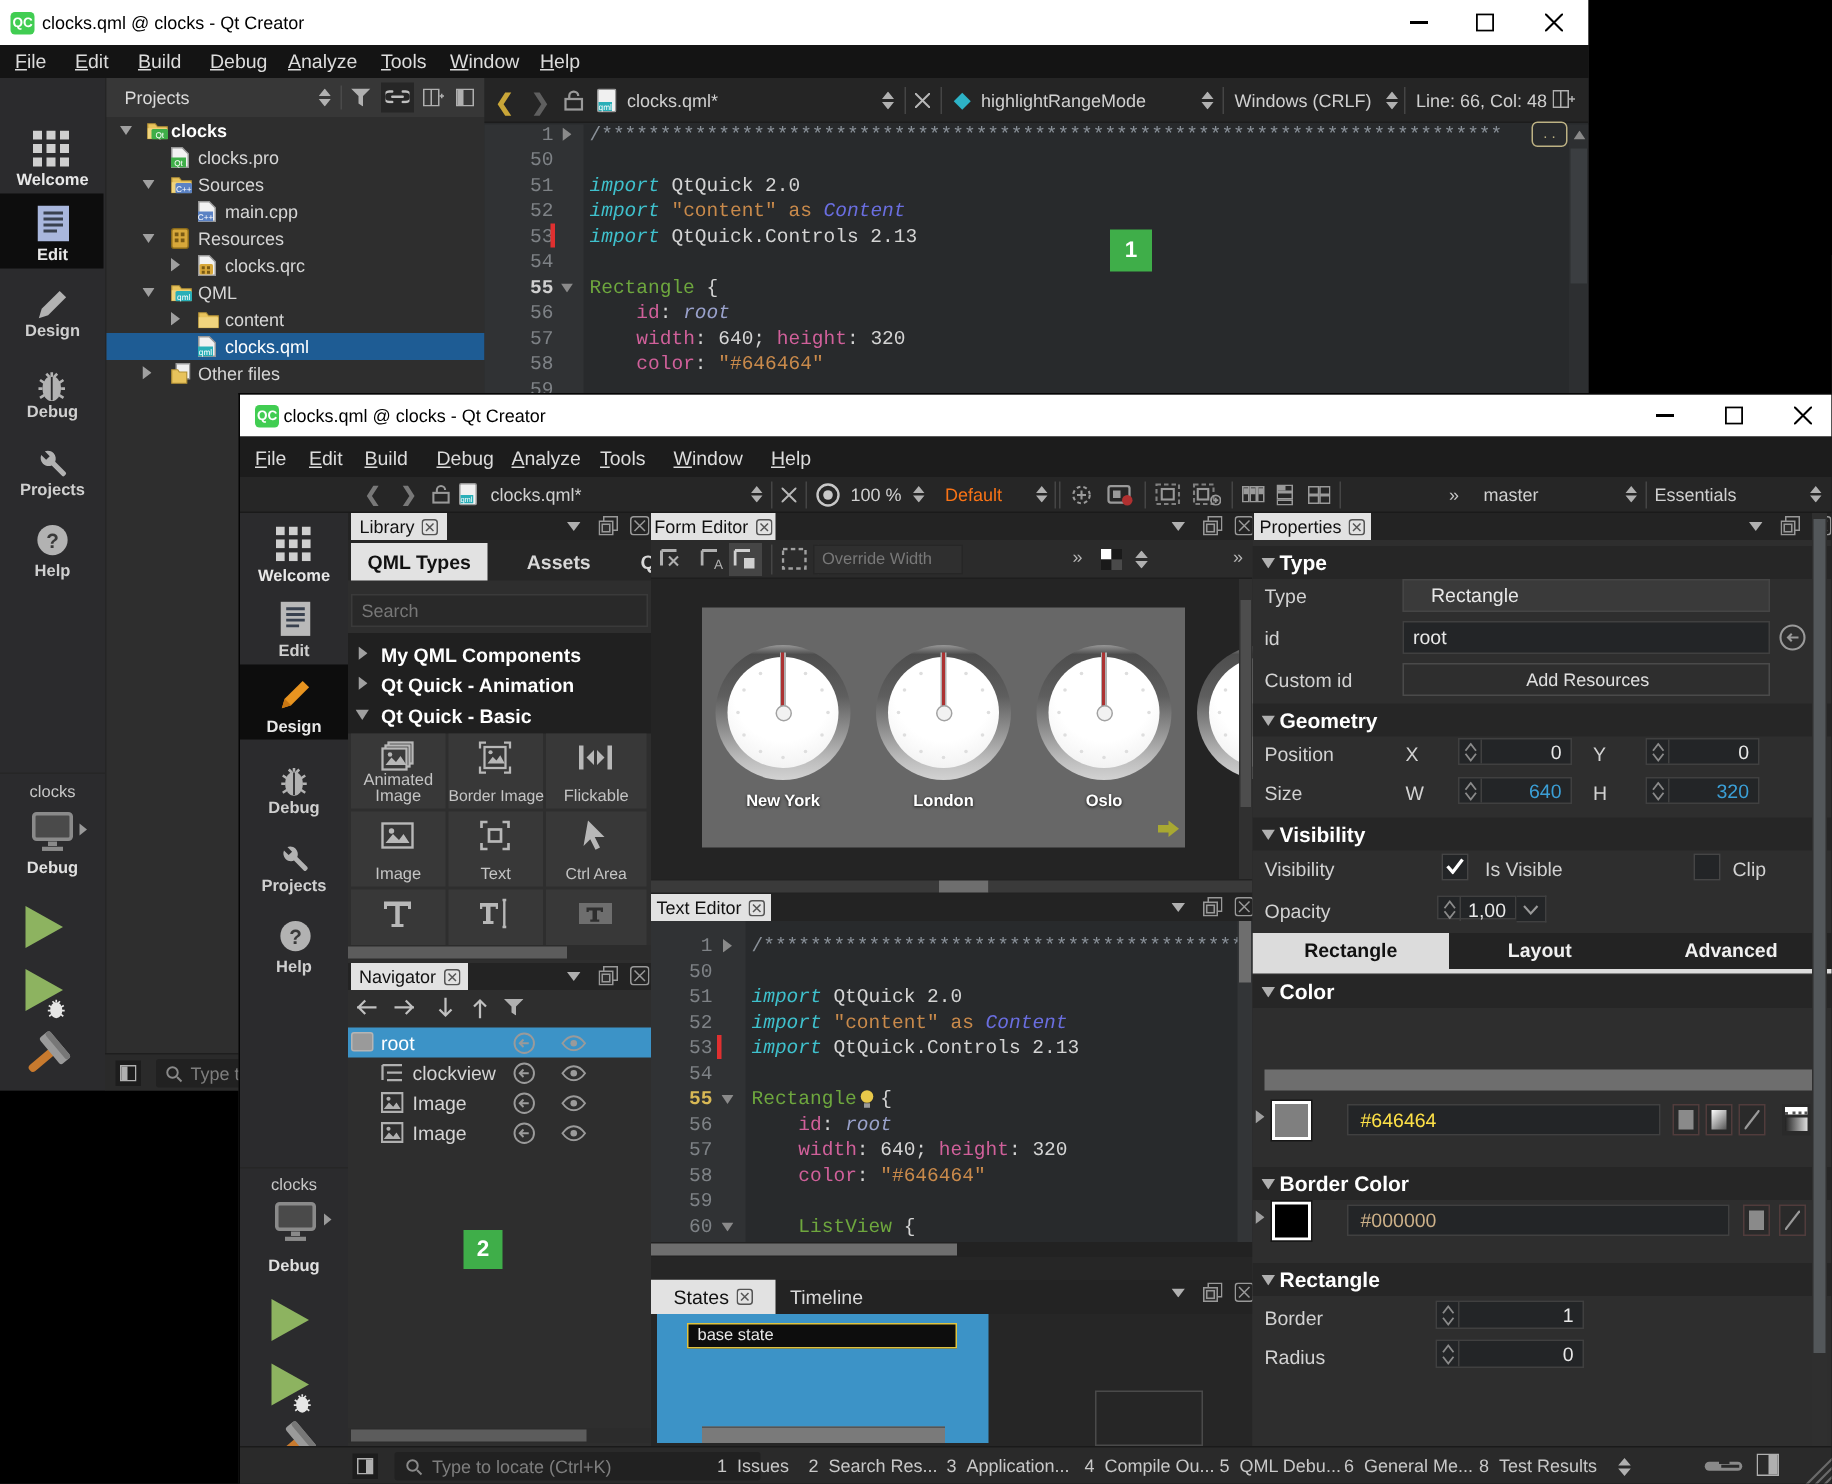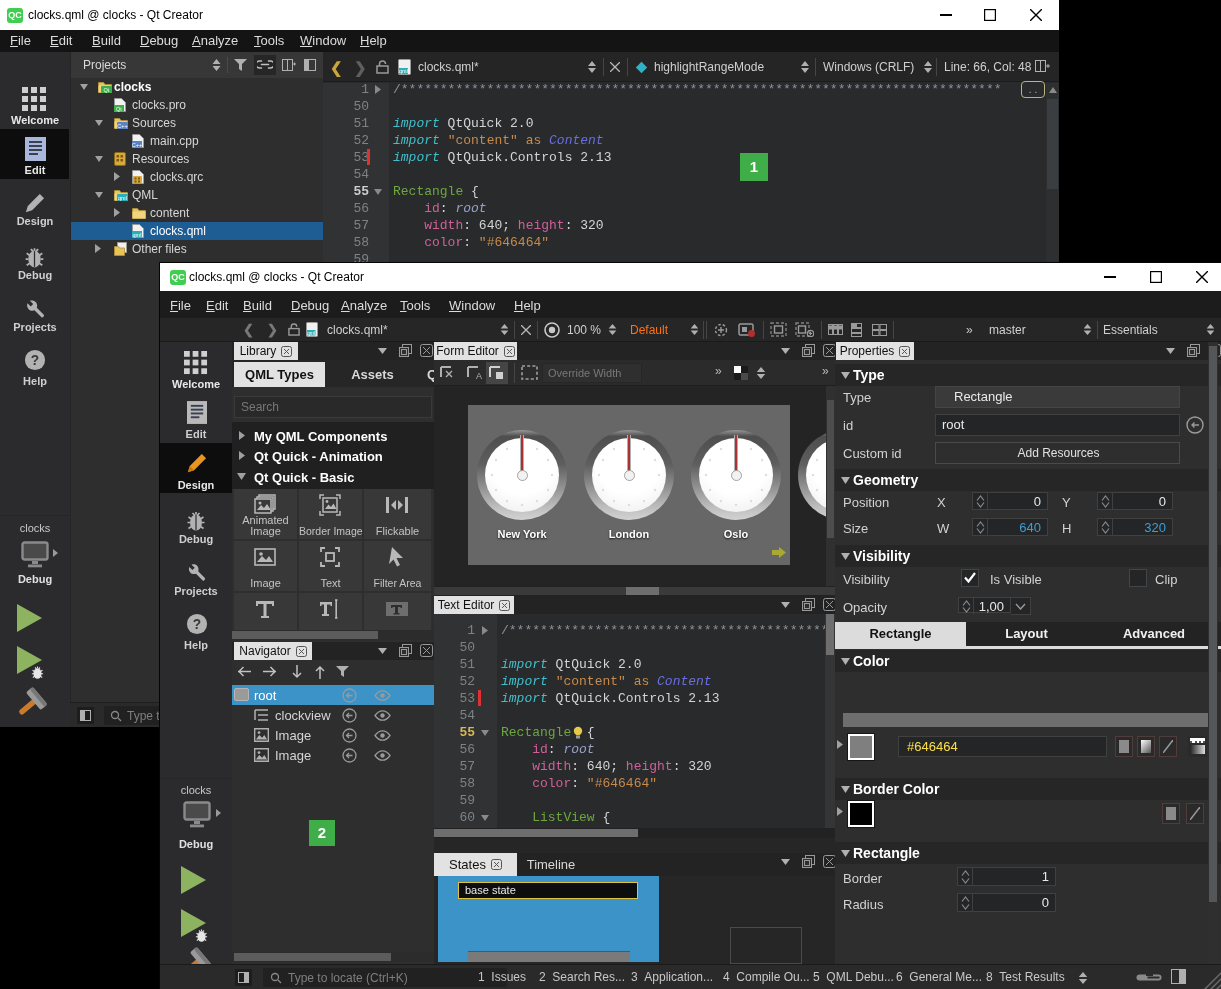--- a/index.html
+++ b/index.html
@@ -630,21 +630,21 @@
             </svg>
           </div>
           <div class="a" style="left:0;bottom:2px;width:63px;text-align:center;color:#c4c4c4;font-size:11px;line-height:11px">Text</div>
         </div>
         <div class="gridcell" style="left:132px;top:199px;width:67px;height:50px">
           <div class="a" style="left:21px;top:4px">
             <svg width="24" height="24" viewBox="0 0 24 24">
               <path d="M7 2l11 11h-6.5l3.5 7-3 1.5-3.5-7L4 19z" fill="#b8b8b8"></path>
             </svg>
           </div>
-          <div class="a" style="left:0;bottom:2px;width:67px;text-align:center;color:#c4c4c4;font-size:10.5px;line-height:11px;white-space:nowrap">Filter Area</div>
+          <div class="a" style="left:0;bottom:2px;width:67px;text-align:center;color:#c4c4c4;font-size:10.5px;line-height:11px;white-space:nowrap">Ctrl Area</div>
         </div>
         <div class="gridcell" style="left:2px;top:251px;width:63px;height:37px">
           <div class="a" style="left:19px;top:4px">
             <svg width="24" height="24" viewBox="0 0 24 24">
               <path d="M3 4h18v5h-2V7h-5.5v12H16v2H8v-2h2.5V7H5v2H3z" fill="#b8b8b8"></path>
             </svg>
           </div>
         </div>
         <div class="gridcell" style="left:67px;top:251px;width:63px;height:37px">
           <div class="a" style="left:19px;top:4px">
@@ -1156,20 +1156,23 @@
       </div>
       <div class="a" style="left:0;top:436px;width:386px;height:22px;background:#262626"></div>
       <svg class="a" style="left:6px;top:444px" width="9" height="7">
         <path d="M0 0h9L4.5 7z" fill="#b0b0b0"></path>
       </svg>
       <div class="a" style="left:18px;top:439px;color:#fff;font-weight:bold;font-size:14px">Border Color</div>
       <svg class="a" style="left:2px;top:465px" width="6" height="9">
         <path d="M0 0l6 4.5L0 9z" fill="#a0a0a0"></path>
       </svg>
       <div class="a" style="left:13px;top:459px;width:26px;height:26px;background:#000;border:2px solid #fff;outline:1px solid #161616"></div>
+      <div class="a" style="left:63px;top:461px;width:255px;height:21px;background:#232527;border:1px solid #404040">
+        <div class="a" style="left:8px;top:2px;color:#cdb189;font-size:13px">#000000</div>
+      </div>
       <div class="a" style="left:327px;top:461px;width:18px;height:21px;background:#2a2a2a;border:1px solid #513c3c">
         <div style="margin:3px;width:10px;height:13px;background:#8a8a8a"></div>
       </div>
       <div class="a" style="left:351px;top:461px;width:18px;height:21px;background:#2a2a2a;border:1px solid #513c3c">
         <svg style="margin:3px" width="10" height="13">
           <path d="M10 0L0 13" stroke="#9a9a9a" stroke-width="1.5"></path>
         </svg>
       </div>
       <div class="a" style="left:0;top:500px;width:386px;height:22px;background:#262626"></div>
       <svg class="a" style="left:6px;top:508px" width="9" height="7">

